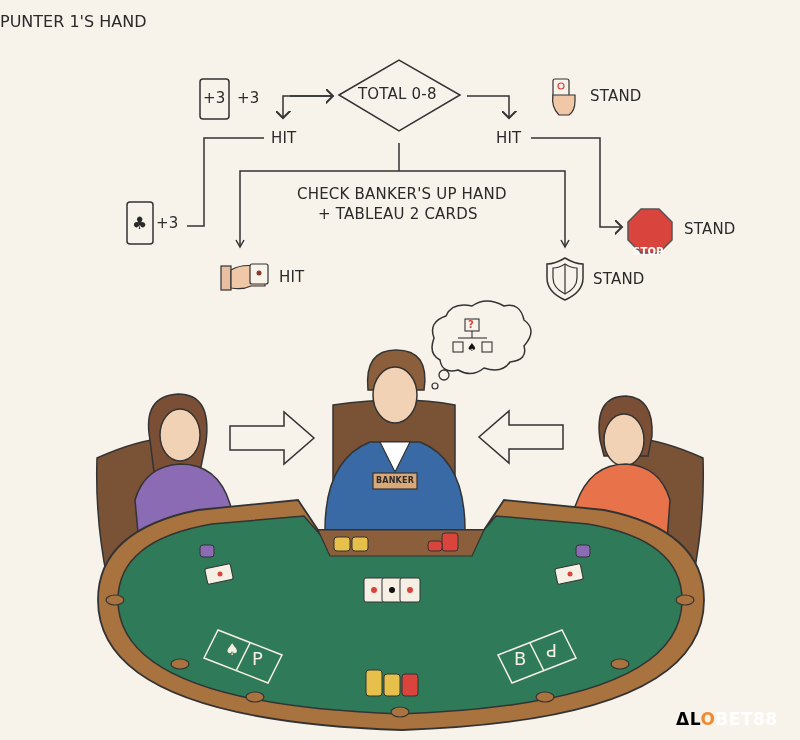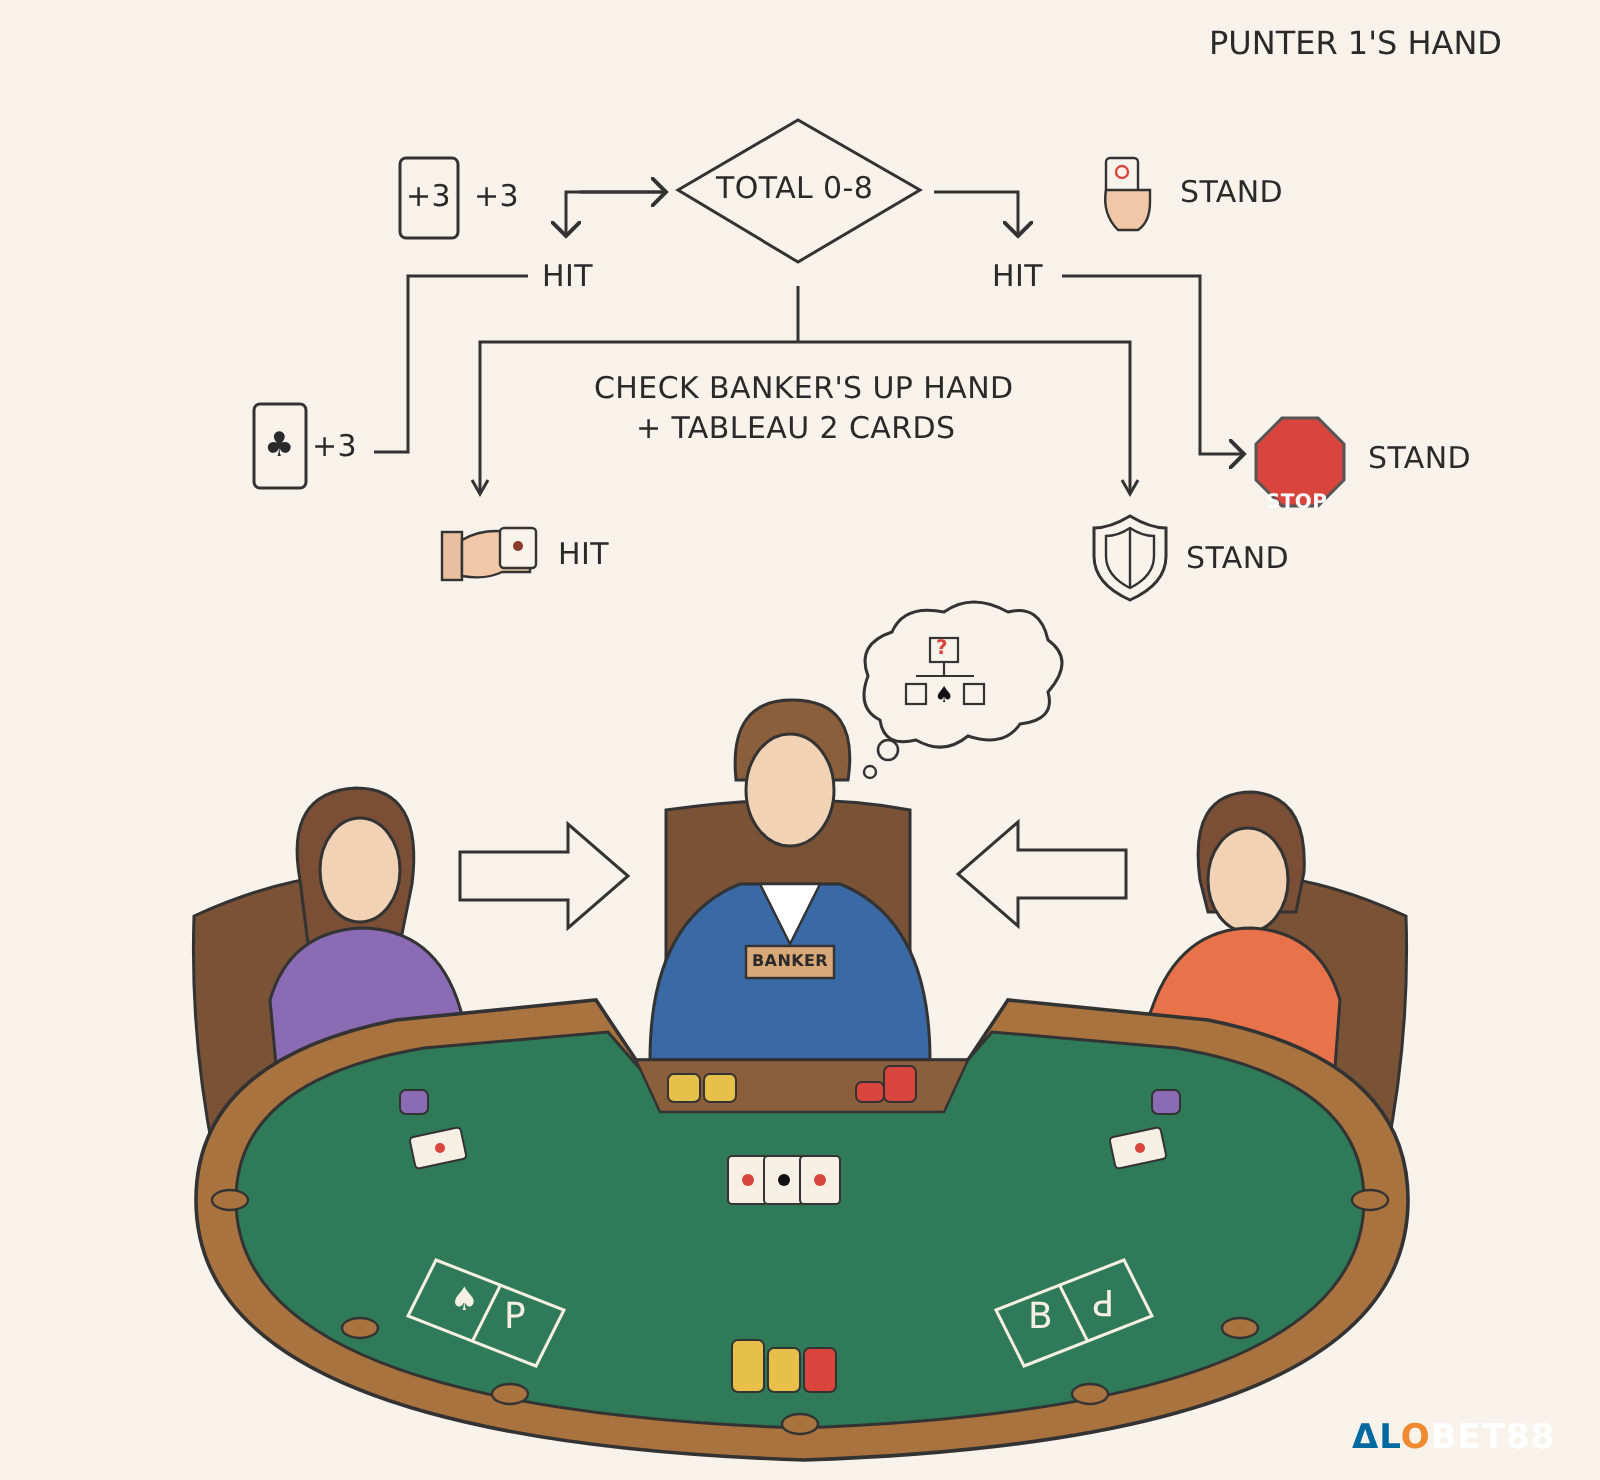--- a/index.html
+++ b/index.html
@@ -1,22 +1,22 @@
 <!DOCTYPE html>
 <html><head>
 <meta charset="utf-8">
 <style>
   html, body { margin:0; padding:0; }
   body { width:800px; height:740px; background:#f8f3ea; position:relative; overflow:hidden;
          font-family:"DejaVu Sans", sans-serif; color:#2a2a2a; }
   .lbl { position:absolute; font-size:15px; font-weight:normal; letter-spacing:0.2px; white-space:nowrap; }
-  .title { position:absolute; left:0; width:751px; top:12px; text-align:right; font-size:16px; }
+  .title { position:absolute; left:0; width:751px; top:12px; text-align:left; font-size:16px; }
   svg { position:absolute; left:0; top:0; }
   .logo { position:absolute; left:676px; top:709px; font-size:17px; font-weight:bold; letter-spacing:0.5px; }
-  .logo .a { color:#0369a1; }
+  .logo .a { color:#000000; }
   .logo .o { color:#f08a30; }
   .logo .b { color:#ffffff; }
 </style>
 </head>
 <body>
 
 <div class="title">PUNTER 1'S HAND</div>
 
 <svg width="800" height="740" viewBox="0 0 800 740">
   <defs>

